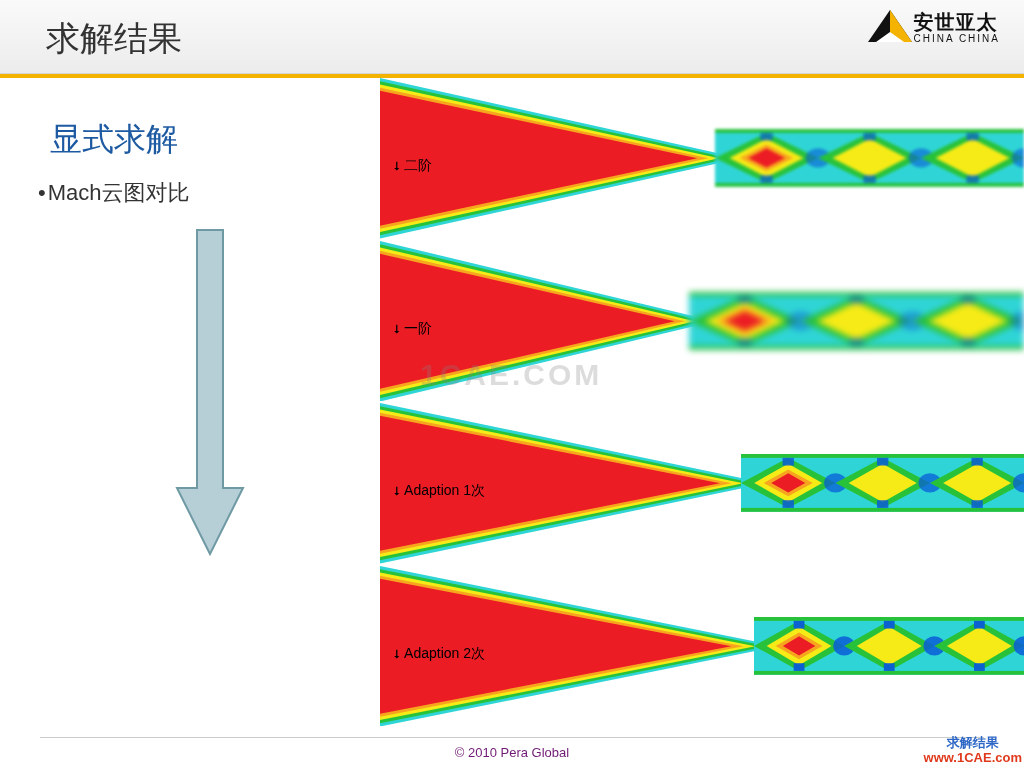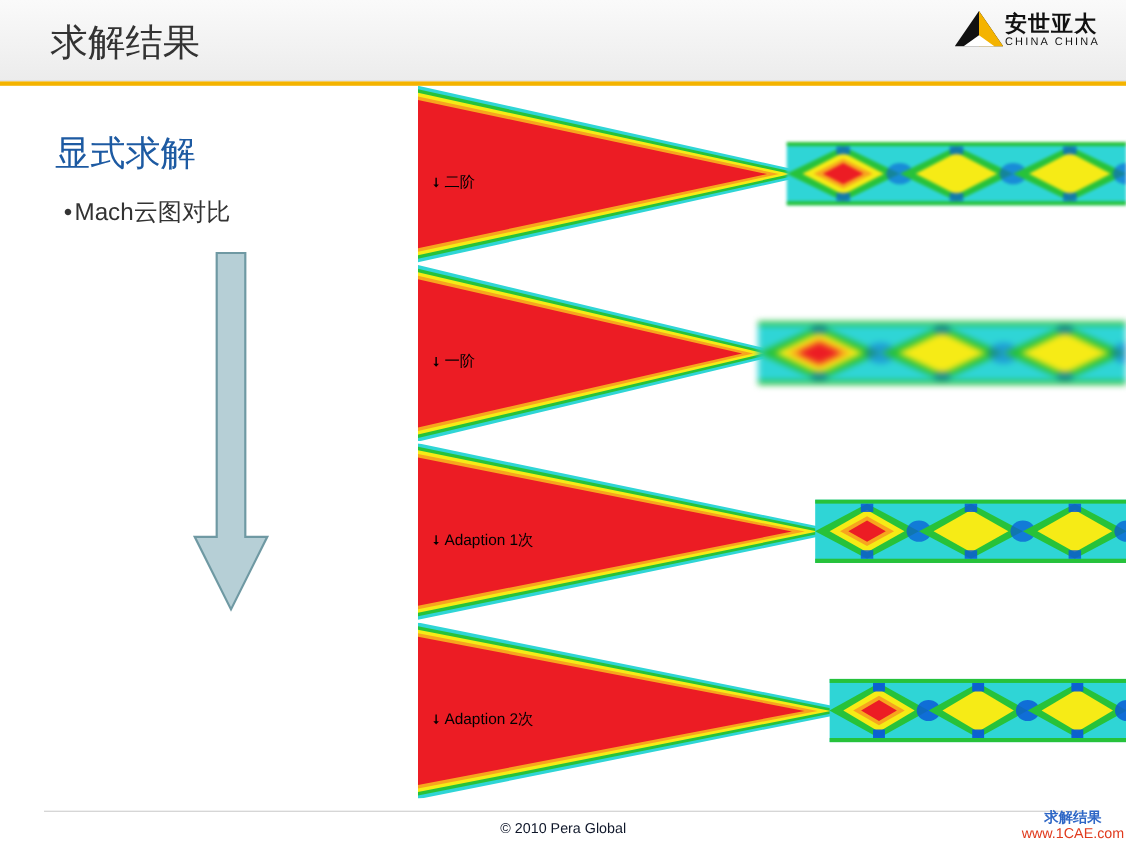--- a/index.html
+++ b/index.html
@@ -8,35 +8,35 @@
   .header { position: relative; height: 74px; background: linear-gradient(#fafafa,#ececec); border-bottom: 1px solid #d6d6d6; }
   .header .title-main { position: absolute; left: 46px; top: 16px; font-size: 34px; color: #333; font-weight: 400; }
   .header .title-sub  { position: absolute; left: 210px; top: 30px; font-size: 22px; color: #333; }
   .gold-bar { position: absolute; left: 0; right: 0; top: 74px; height: 4px; background: #f4b300; }
   .logo-block { position: absolute; right: 24px; top: 8px; display: flex; align-items: center; }
   .logo-mark svg { display: block; }
   .logo-text { font-size: 20px; font-weight: 700; color: #111; line-height: 1.05; letter-spacing: 1px; }
   .logo-sub  { font-size: 10px; color: #111; letter-spacing: 2px; }
   .content { position: absolute; left: 0; top: 78px; right: 0; bottom: 40px; padding-left: 28px; }
   .subhead { position: absolute; left: 50px; top: 40px; font-size: 32px; color: #1d5aa2; }
-  .bullet  { position: absolute; left: 58px; top: 100px; font-size: 22px; color: #333; }
+  .bullet  { position: absolute; left: 38px; top: 100px; font-size: 22px; color: #333; }
   .bullet::before { content: "•"; color: #333; margin-right: 2px; }
   .arrow-holder { position: absolute; left: 175px; top: 150px; }
   .contours { position: absolute; left: 380px; right: 0; top: 0; bottom: 0; }
   .panel { position: relative; width: 100%; height: 25%; overflow: hidden; border-bottom: 2px solid #fff; }
   .panel .label { position: absolute; left: 12px; top: 55%; transform: translateY(-50%); font-size: 14px; color: #000; z-index: 5; }
   .panel .label::before { content: "\279E"; margin-right: 2px; font-size: 12px; transform: rotate(90deg); display: inline-block; }
   .red-wedge { position: absolute; left: 0; top: 0; height: 100%; }
   .channel { position: absolute; right: 0; height: 36%; }
   .watermark { position: absolute; left: 420px; top: 280px; font-size: 30px; font-weight: 700; color: rgba(130,130,130,0.28); letter-spacing: 3px; pointer-events: none; }
-  .footer { position: absolute; left: 0; right: 0; bottom: 8px; text-align: center; font-size: 13px; color: #0f172a; }
+  .footer { position: absolute; left: 0; right: 0; bottom: 8px; text-align: center; font-size: 13px; color: #701a75; }
   .footer-rule { position: absolute; left: 40px; right: 40px; bottom: 30px; height: 1px; background: #ccc; }
   .wm-box { position: absolute; right: 2px; bottom: 2px; text-align: center; font-size: 13px; line-height: 1.2; }
   .wm-box .zh { color: #2e67c6; font-weight: 700; }
-  .wm-box .url { color: #e03a1d; font-weight: 400; }
+  .wm-box .url { color: #e03a1d; font-weight: 700; }
 </style>
 </head>
 <body>
 
 <div class="slide">
 
   <div class="header">
     <div class="title-main">求解结果</div>
     <div class="logo-block">
       <span class="logo-mark">
@@ -190,20 +190,21 @@
             <ellipse cx="200" cy="30" rx="12" ry="10" fill="#0a5cd7" opacity="0.8500000000000001"></ellipse>
             <polygon points="200,30 250,4 300,30 250,56" fill="#27c23a"></polygon>
             <polygon points="214,30 250,10 286,30 250,50" fill="#f6eb16"></polygon>
             <polygon points="244,4 256,4 256,12 244,12" fill="#0a5cd7" opacity="0.9500000000000001"></polygon>
             <polygon points="244,48 256,48 256,56 244,56" fill="#0a5cd7" opacity="0.9500000000000001"></polygon>
             <ellipse cx="300" cy="30" rx="12" ry="10" fill="#0a5cd7" opacity="0.8500000000000001"></ellipse>
           </svg>
         </div>
       </div>
 
+    <div class="watermark">1CAE.COM</div>
   </div>
 
   <div class="footer-rule"></div>
   <div class="footer">© 2010 Pera Global</div>
 
   <div class="wm-box">
     <div class="zh">求解结果</div>
     <div class="url">www.1CAE.com</div>
   </div>
 

